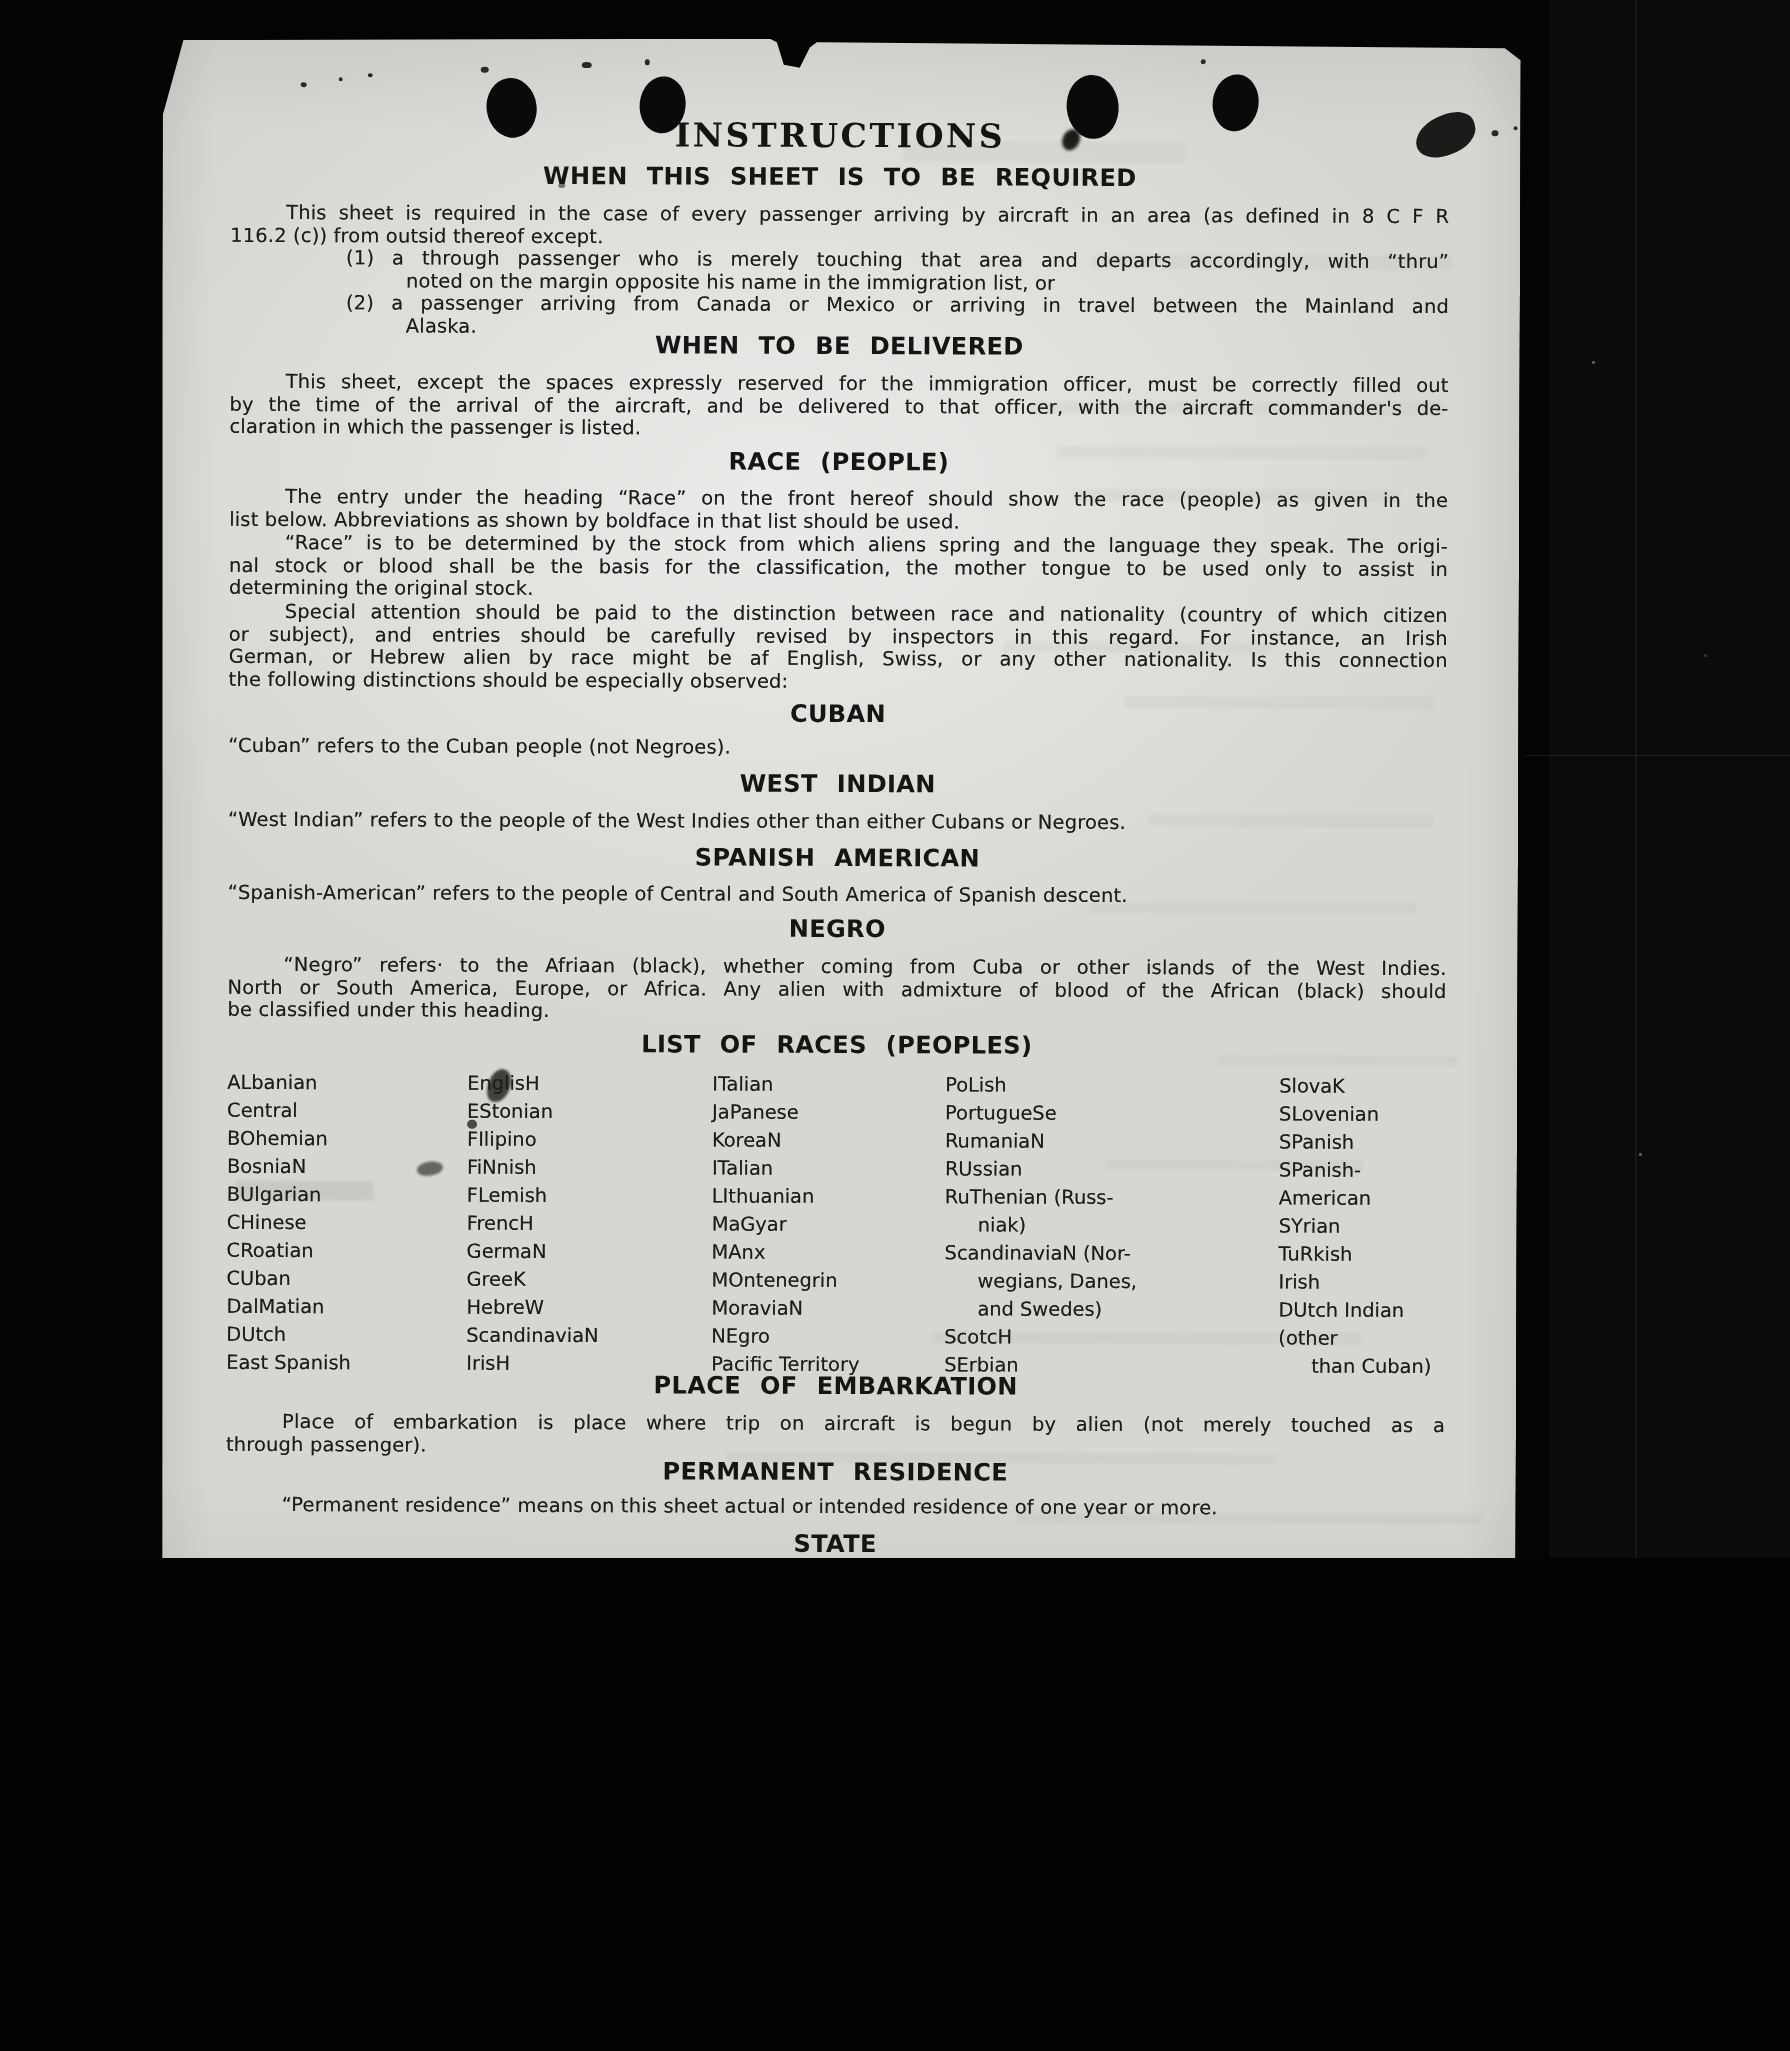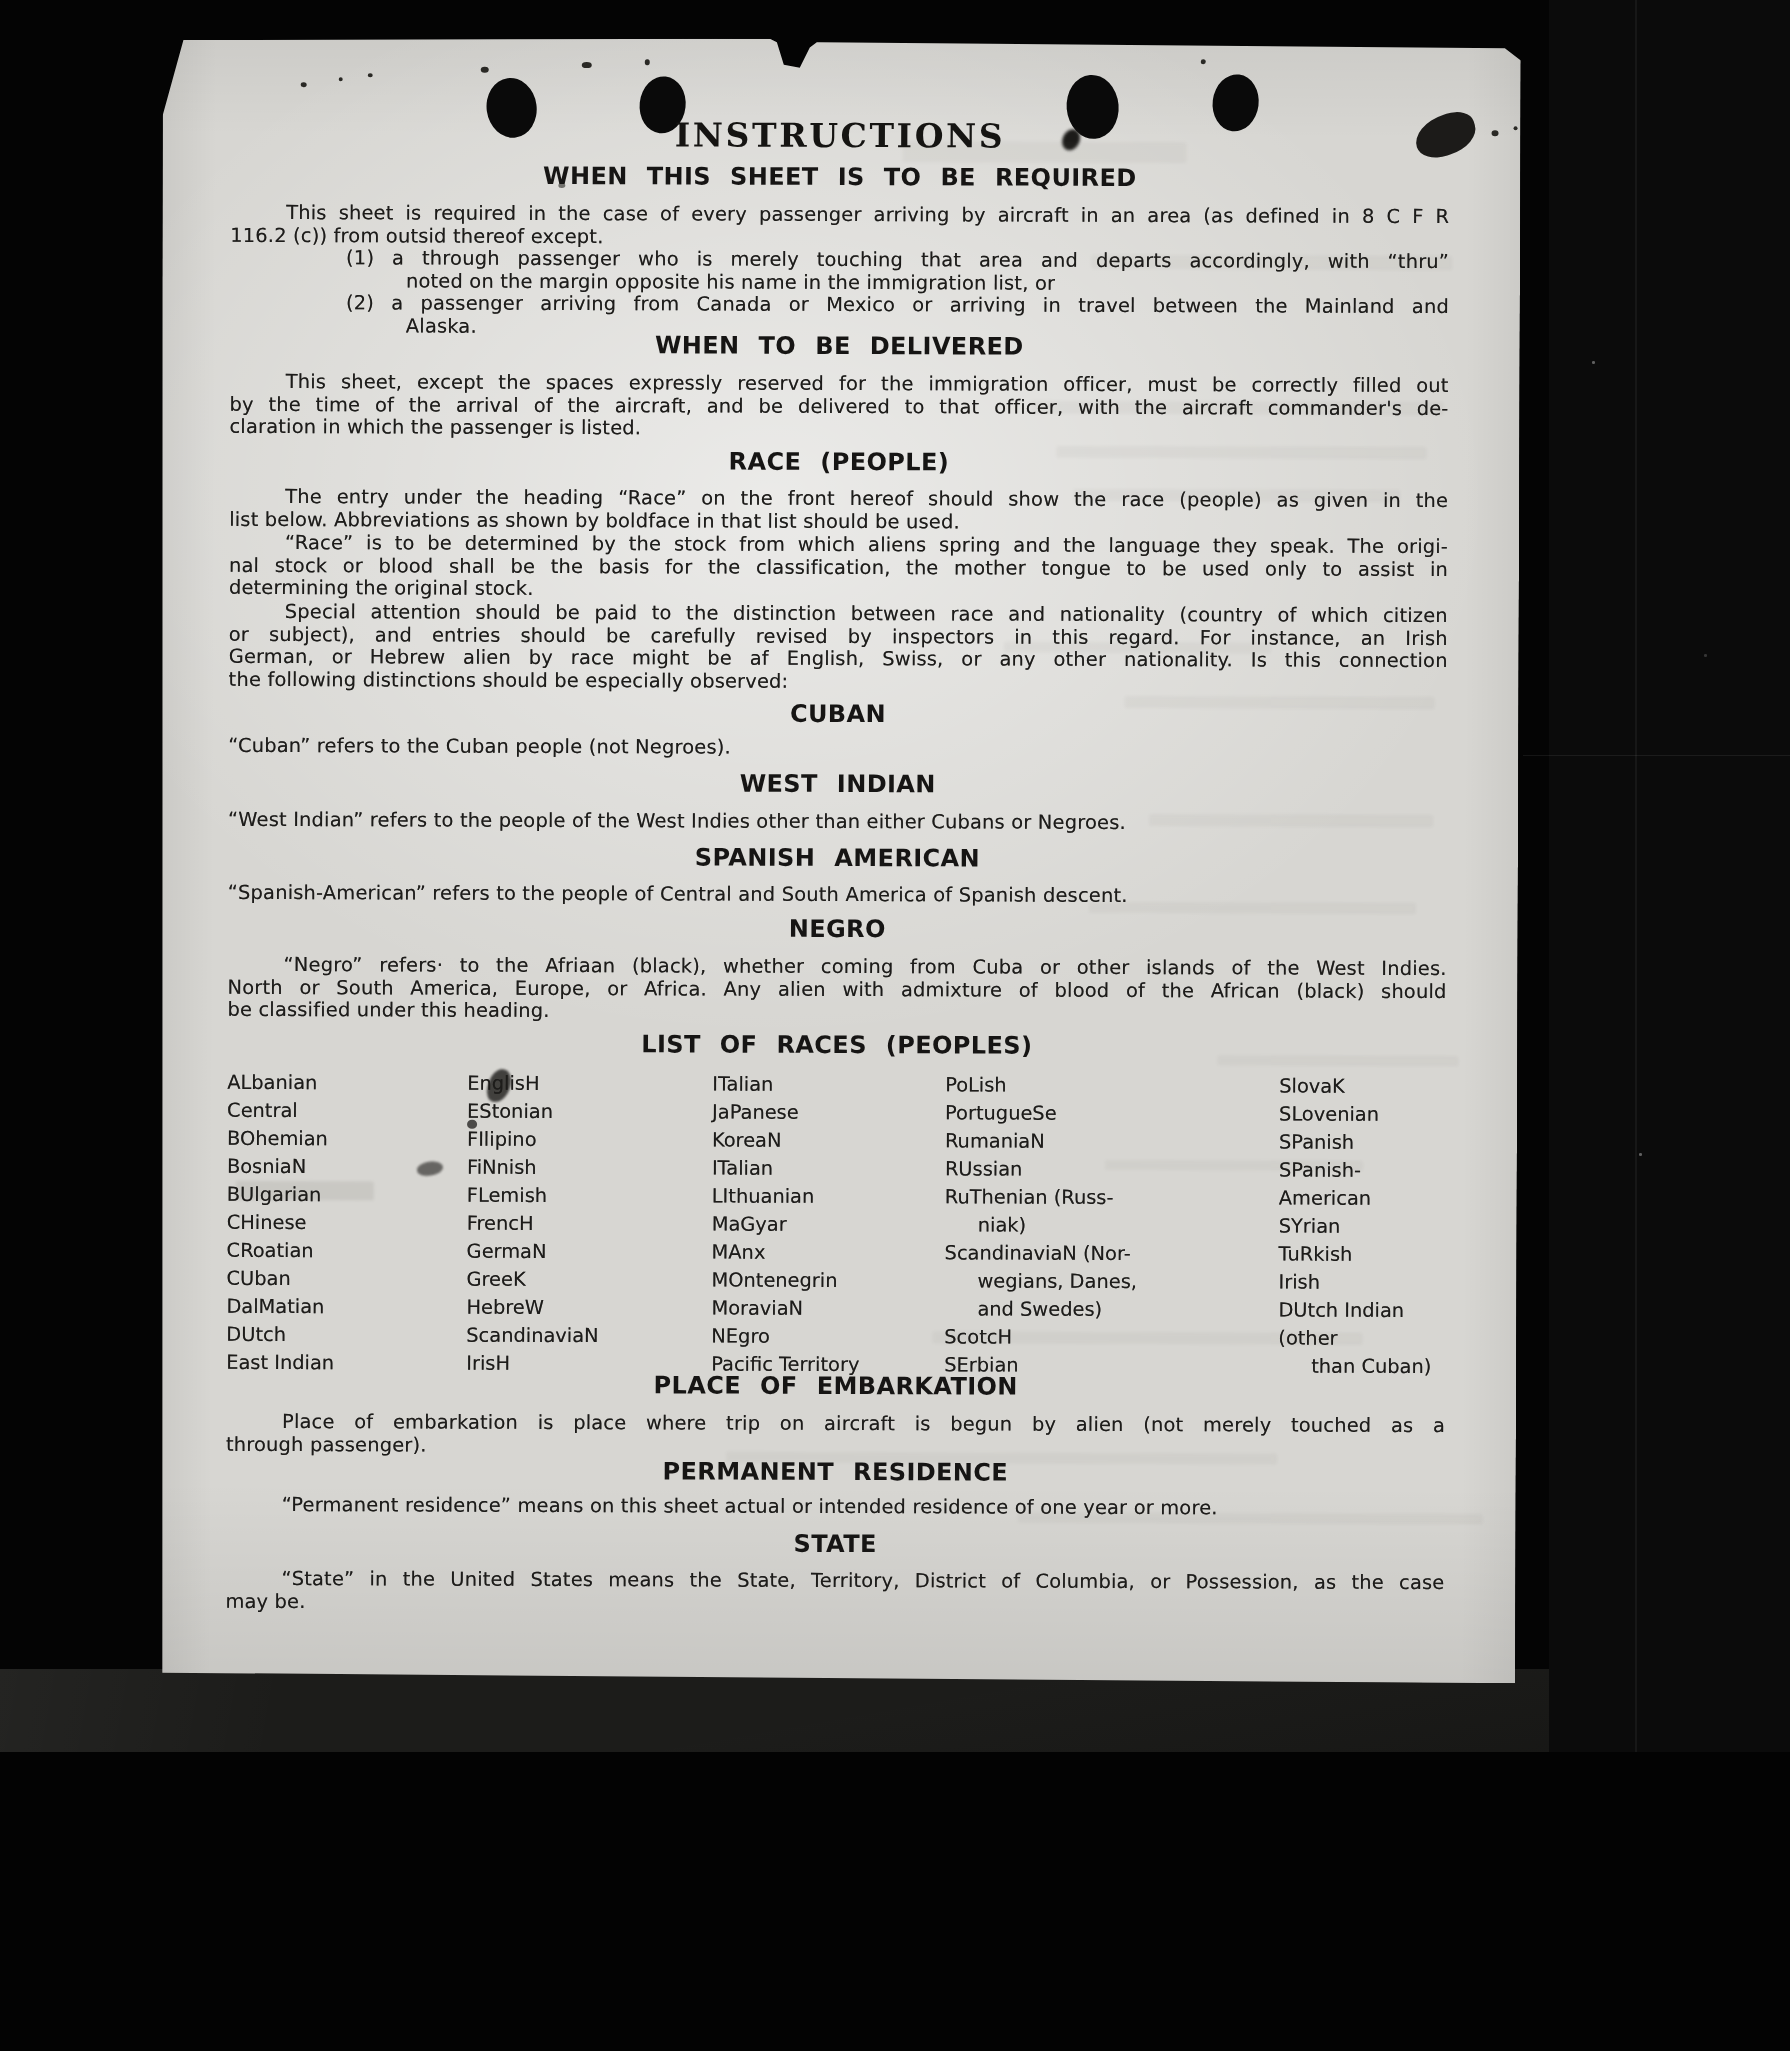--- a/index.html
+++ b/index.html
@@ -1,16 +1,16 @@
 <!DOCTYPE html>
 <html style="font-size:13.8px"><head>
 <meta charset="utf-8">
 <style>
   html,body{margin:0;padding:0;background:#030303;}
-  #stage{position:relative;width:1790px;height:1752px;overflow:hidden;background:#040404;
+  #stage{position:relative;width:1790px;height:1558px;overflow:hidden;background:#040404;
          font-family:"DejaVu Sans","Liberation Sans",sans-serif;}
   
   #scan-band{position:absolute;left:0;top:1669px;width:1557px;height:382px;background:#151513;
     background-image:linear-gradient(100deg, rgba(255,255,255,0.035) 0%, rgba(255,255,255,0) 18%),
       linear-gradient(170deg, rgba(255,255,255,0.03) 30%, rgba(0,0,0,0.2) 90%);}
   #scan-streak{position:absolute;left:0;top:1811px;width:1291px;height:2.6px;background:rgba(255,255,255,0.05);
     transform:rotate(-3deg);filter:blur(0.9px);}
   #scan-black-wedge{position:absolute;left:0;top:1996px;width:1790px;height:55px;background:#000;
     clip-path:polygon(0 26px,1050px 45px,1790px 55px,1790px 172px,0 172px);}
   #right-column{position:absolute;left:1549px;top:0;width:242px;height:2051px;background:#0b0b0b;}
@@ -186,21 +186,21 @@
           <div class="ln s">ALbanian</div>
           <div class="ln s">Central</div>
           <div class="ln s">BOhemian</div>
           <div class="ln s">BosniaN</div>
           <div class="ln s">BUlgarian</div>
           <div class="ln s">CHinese</div>
           <div class="ln s">CRoatian</div>
           <div class="ln s">CUban</div>
           <div class="ln s">DalMatian</div>
           <div class="ln s">DUtch</div>
-          <div class="ln s">East Indian</div>
+          <div class="ln s">East Spanish</div>
         </div>
       <div class="race-col" id="race-col-1">
           <div class="ln s">EnglisH</div>
           <div class="ln s">EStonian</div>
           <div class="ln s">FIlipino</div>
           <div class="ln s">FiNnish</div>
           <div class="ln s">FLemish</div>
           <div class="ln s">FrencH</div>
           <div class="ln s">GermaN</div>
           <div class="ln s">GreeK</div>

